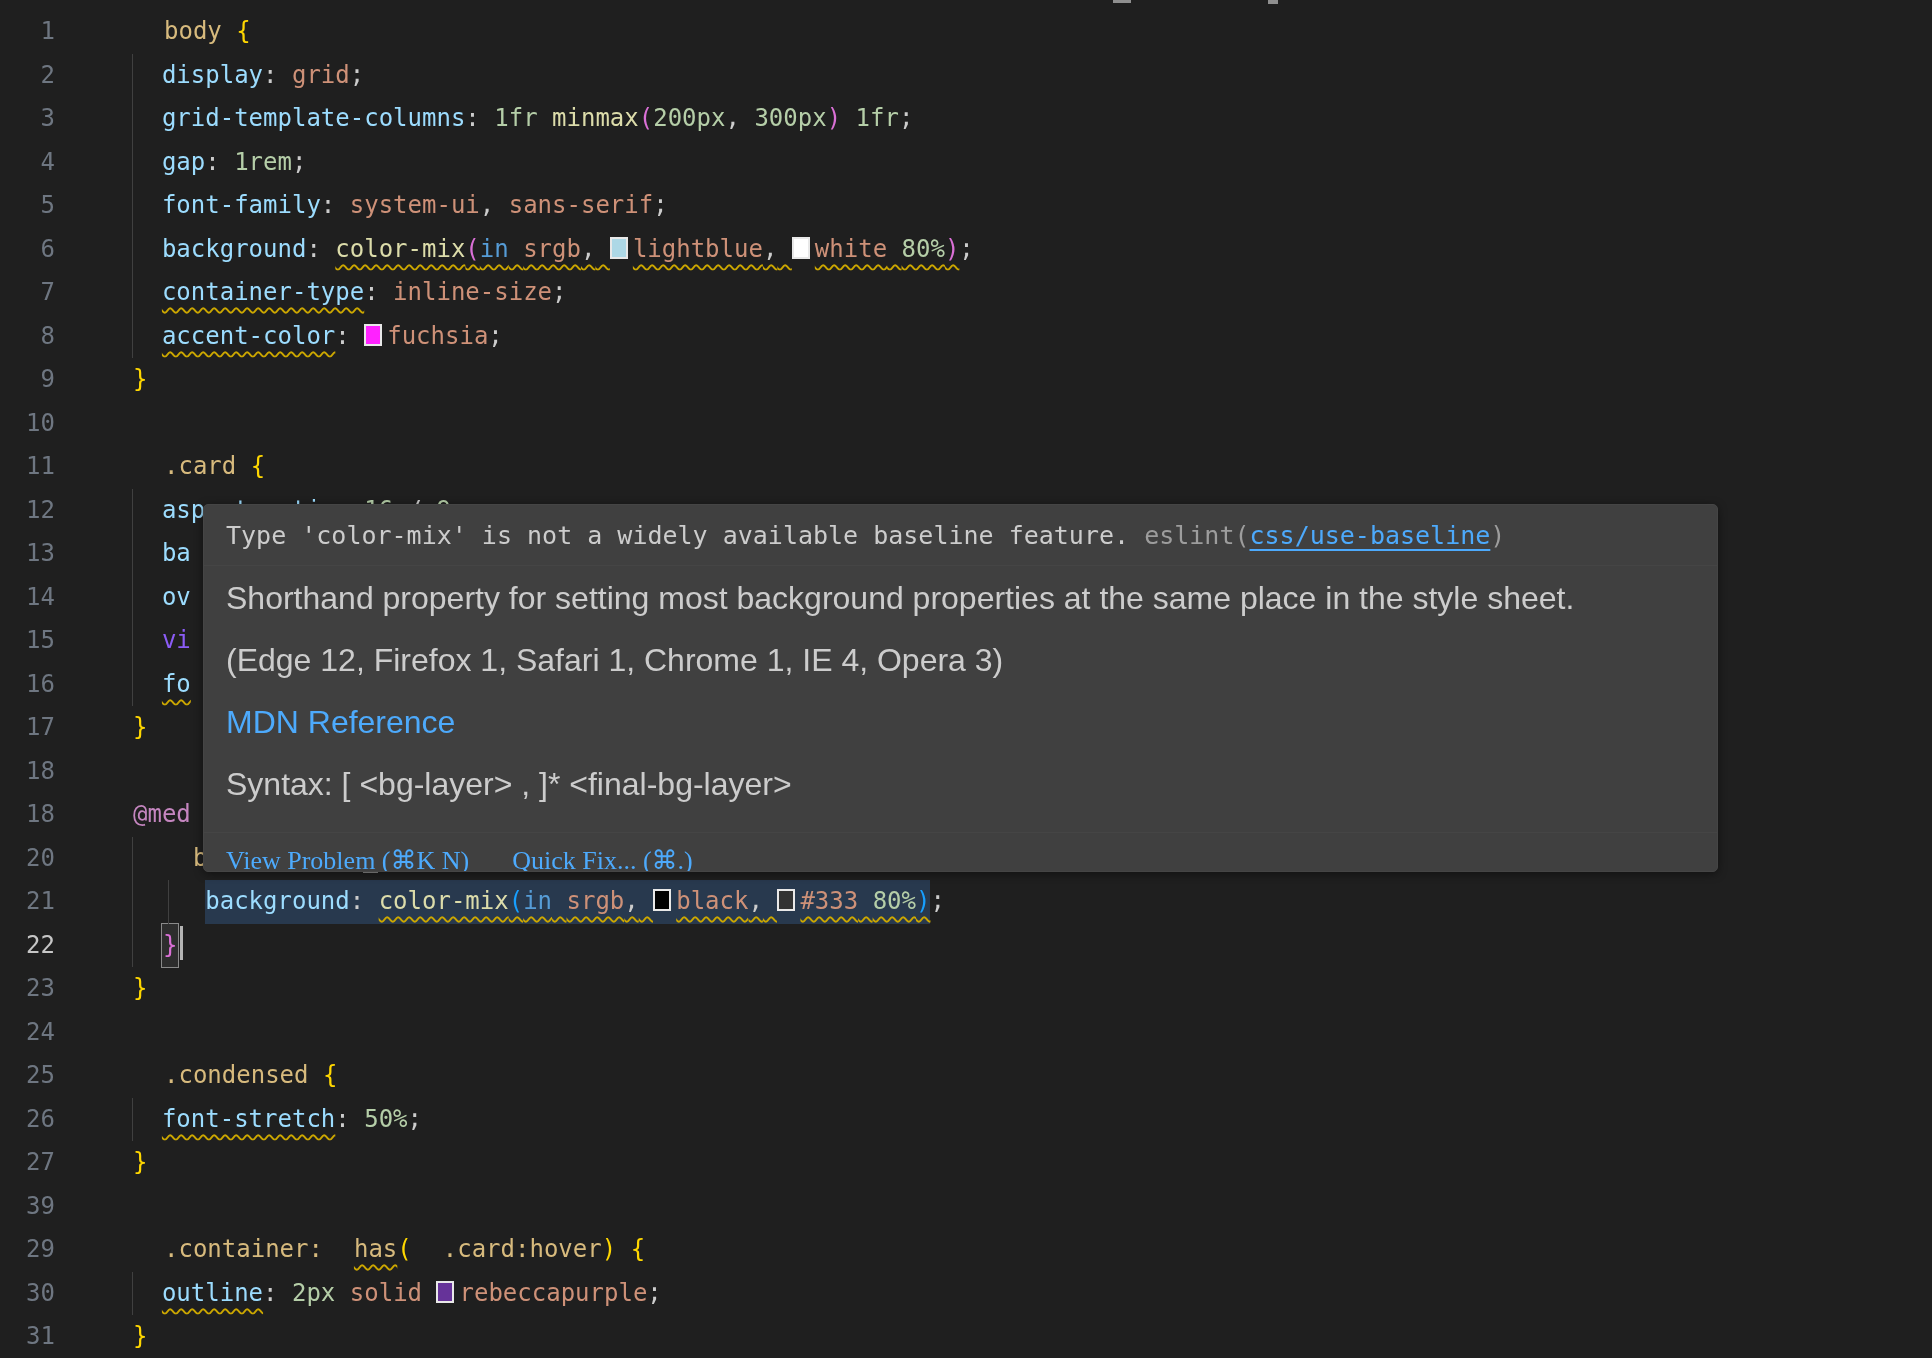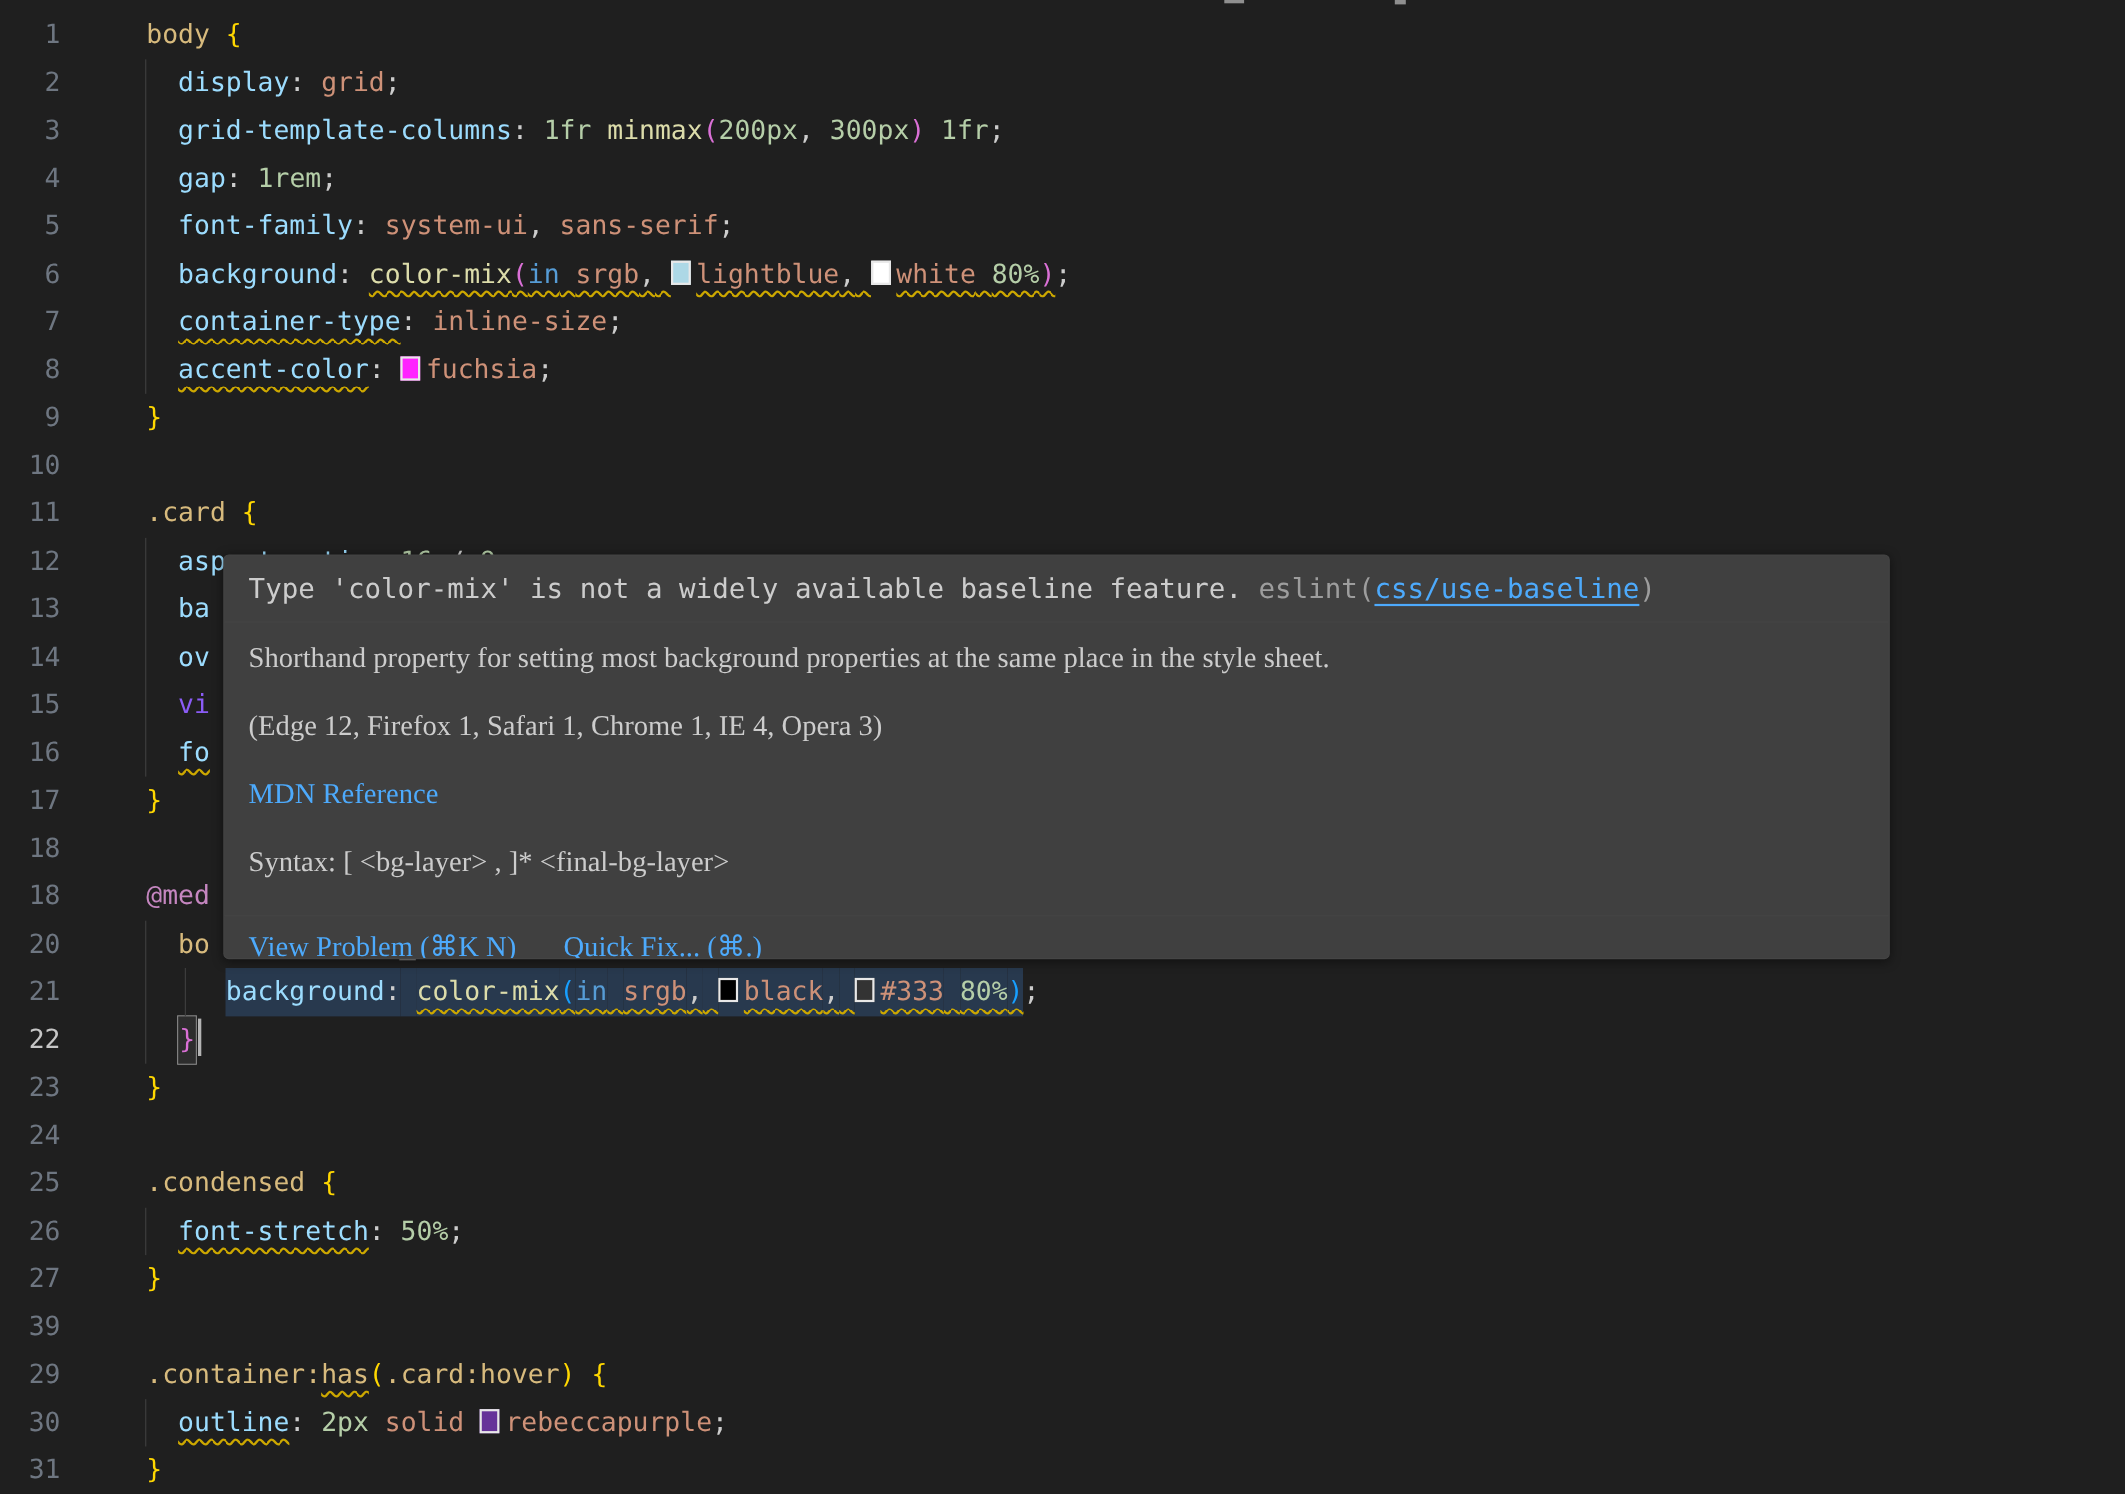--- a/index.html
+++ b/index.html
@@ -17,21 +17,21 @@
   }
   .gutter.active { color:#c6c6c6; }
   .lc {
     margin-left:78px;
     font:24px/43.5px "DejaVu Sans Mono", monospace;
     color:#cccccc; white-space:pre;
   }
   .tok { display:inline-block; }
 
   
-  .c-sel { color:#d7ba7d; }
+  .c-sel { color:#d7ba7d;margin-left:31px; }
   .c-prop{ color:#9cdcfe; }
   .c-val { color:#ce9178; }
   .c-num { color:#b5cea8; }
   .c-fn  { color:#dcdcaa; }
   .c-pn  { color:#cccccc; }
   .c-pl  { color:#cccccc; }
   .c-at  { color:#c586c0; }
   .c-kw  { color:#569cd6; }
   .c-b1  { color:#ffd700; }
   .c-b2  { color:#da70d6; }
@@ -73,21 +73,21 @@
     display:flex; flex-direction:column; overflow:hidden;
   }
   .hv-status {
     flex:none; height:61px; display:flex; align-items:center;
     padding-left:22px; border-bottom:1px solid #454545;
     font:25px "DejaVu Sans Mono", monospace; color:#cccccc; white-space:pre;
   }
   .hv-status .gray { color:#9d9d9d; }
   .hv-body {
     flex:1 1 auto; padding:18px 22px 0 22px;
-    font-family:Liberation Serif, serif; font-size:26px;
+    font-family:Liberation Sans, sans-serif; font-size:32px;
     line-height:28px; color:#cccccc;
   }
   .hv-body p { margin:0 0 34px 0; }
   .hv-actions {
     flex:none; height:56px; border-top:1px solid #454545;
     display:flex; align-items:center; gap:43px; padding-left:22px;
     font-family:Liberation Serif, serif; font-size:26px;
   }
   .link { color:#4daafc; cursor:pointer; text-decoration:none; }
   .link.ul { text-decoration:underline; text-underline-offset:5px; text-decoration-thickness:2px; }

